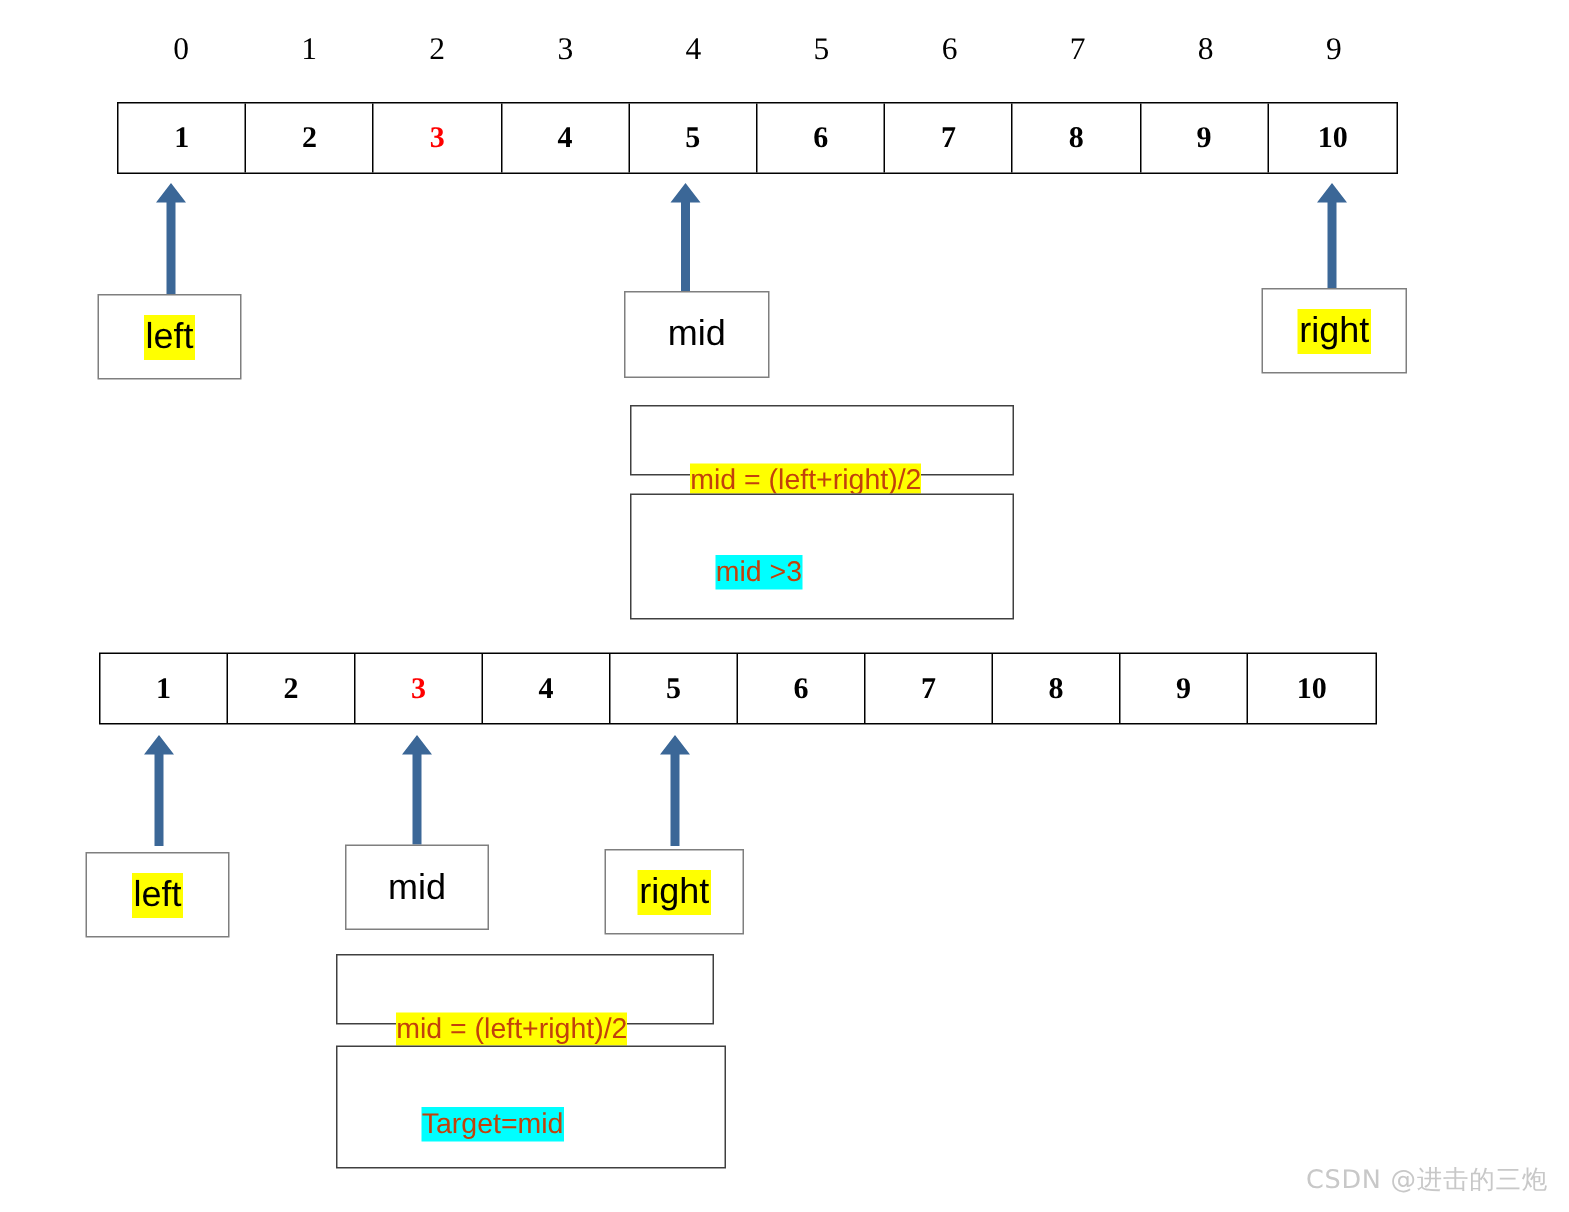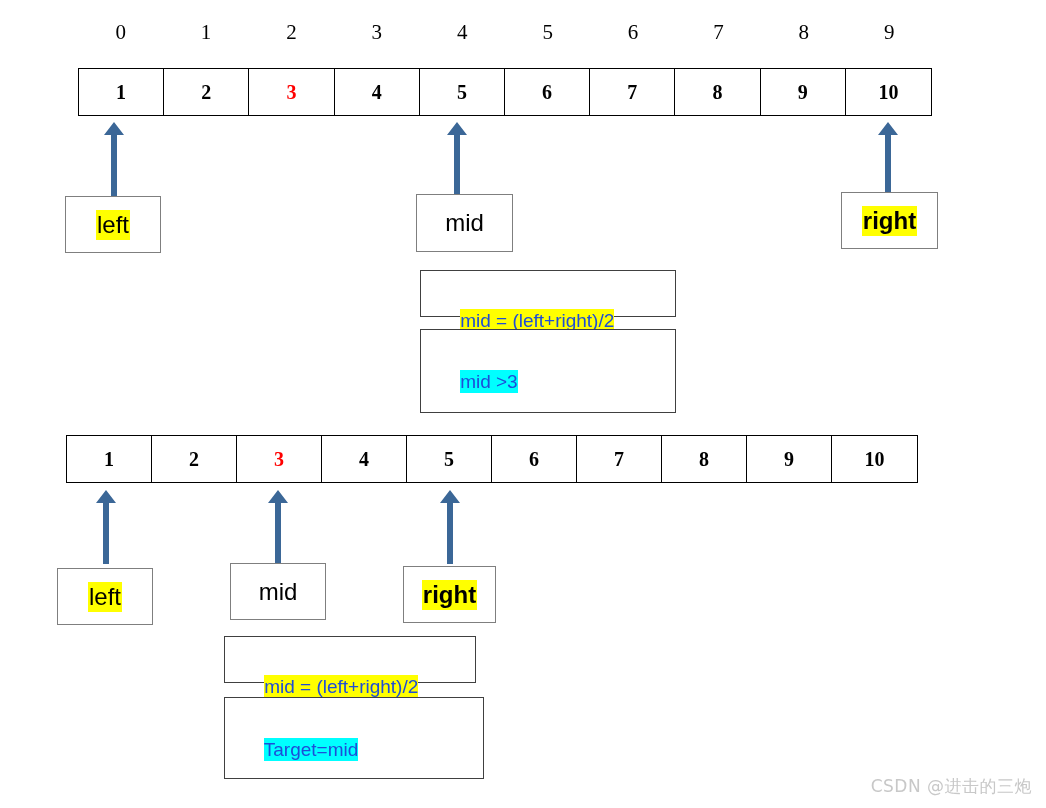--- a/index.html
+++ b/index.html
@@ -66,34 +66,34 @@
     align-items: center;
     justify-content: center;
   }
   .label-box .txt {
     font-size: 24px;
     color: #000000;
     line-height: 1.25;
     padding: 0 1px;
   }
   .hl-yellow { background: #ffff00; }
-  .hl-cyan   { background: #00ffff; }
-  .bold      { font-weight: bold; }
+  .hl-cyan   { background: #00ffff; margin-left: 17px; }
+  .bold      { font-weight: normal; }
 
   
   .code-box {
     position: absolute;
     border: 1.5px solid #404040;
     box-sizing: border-box;
     background: #ffffff;
     padding: 10px 0 0 18px;
   }
   .code-box .line {
     font-size: 19px;
-    color: #1d4ed8;
+    color: #c2410c;
     line-height: 1.45;
     margin-bottom: 4px;
     white-space: pre;
   }
   .code-box .line span { padding: 1px 0; }
 
   
   .watermark {
     position: absolute;
     right: 14px;

